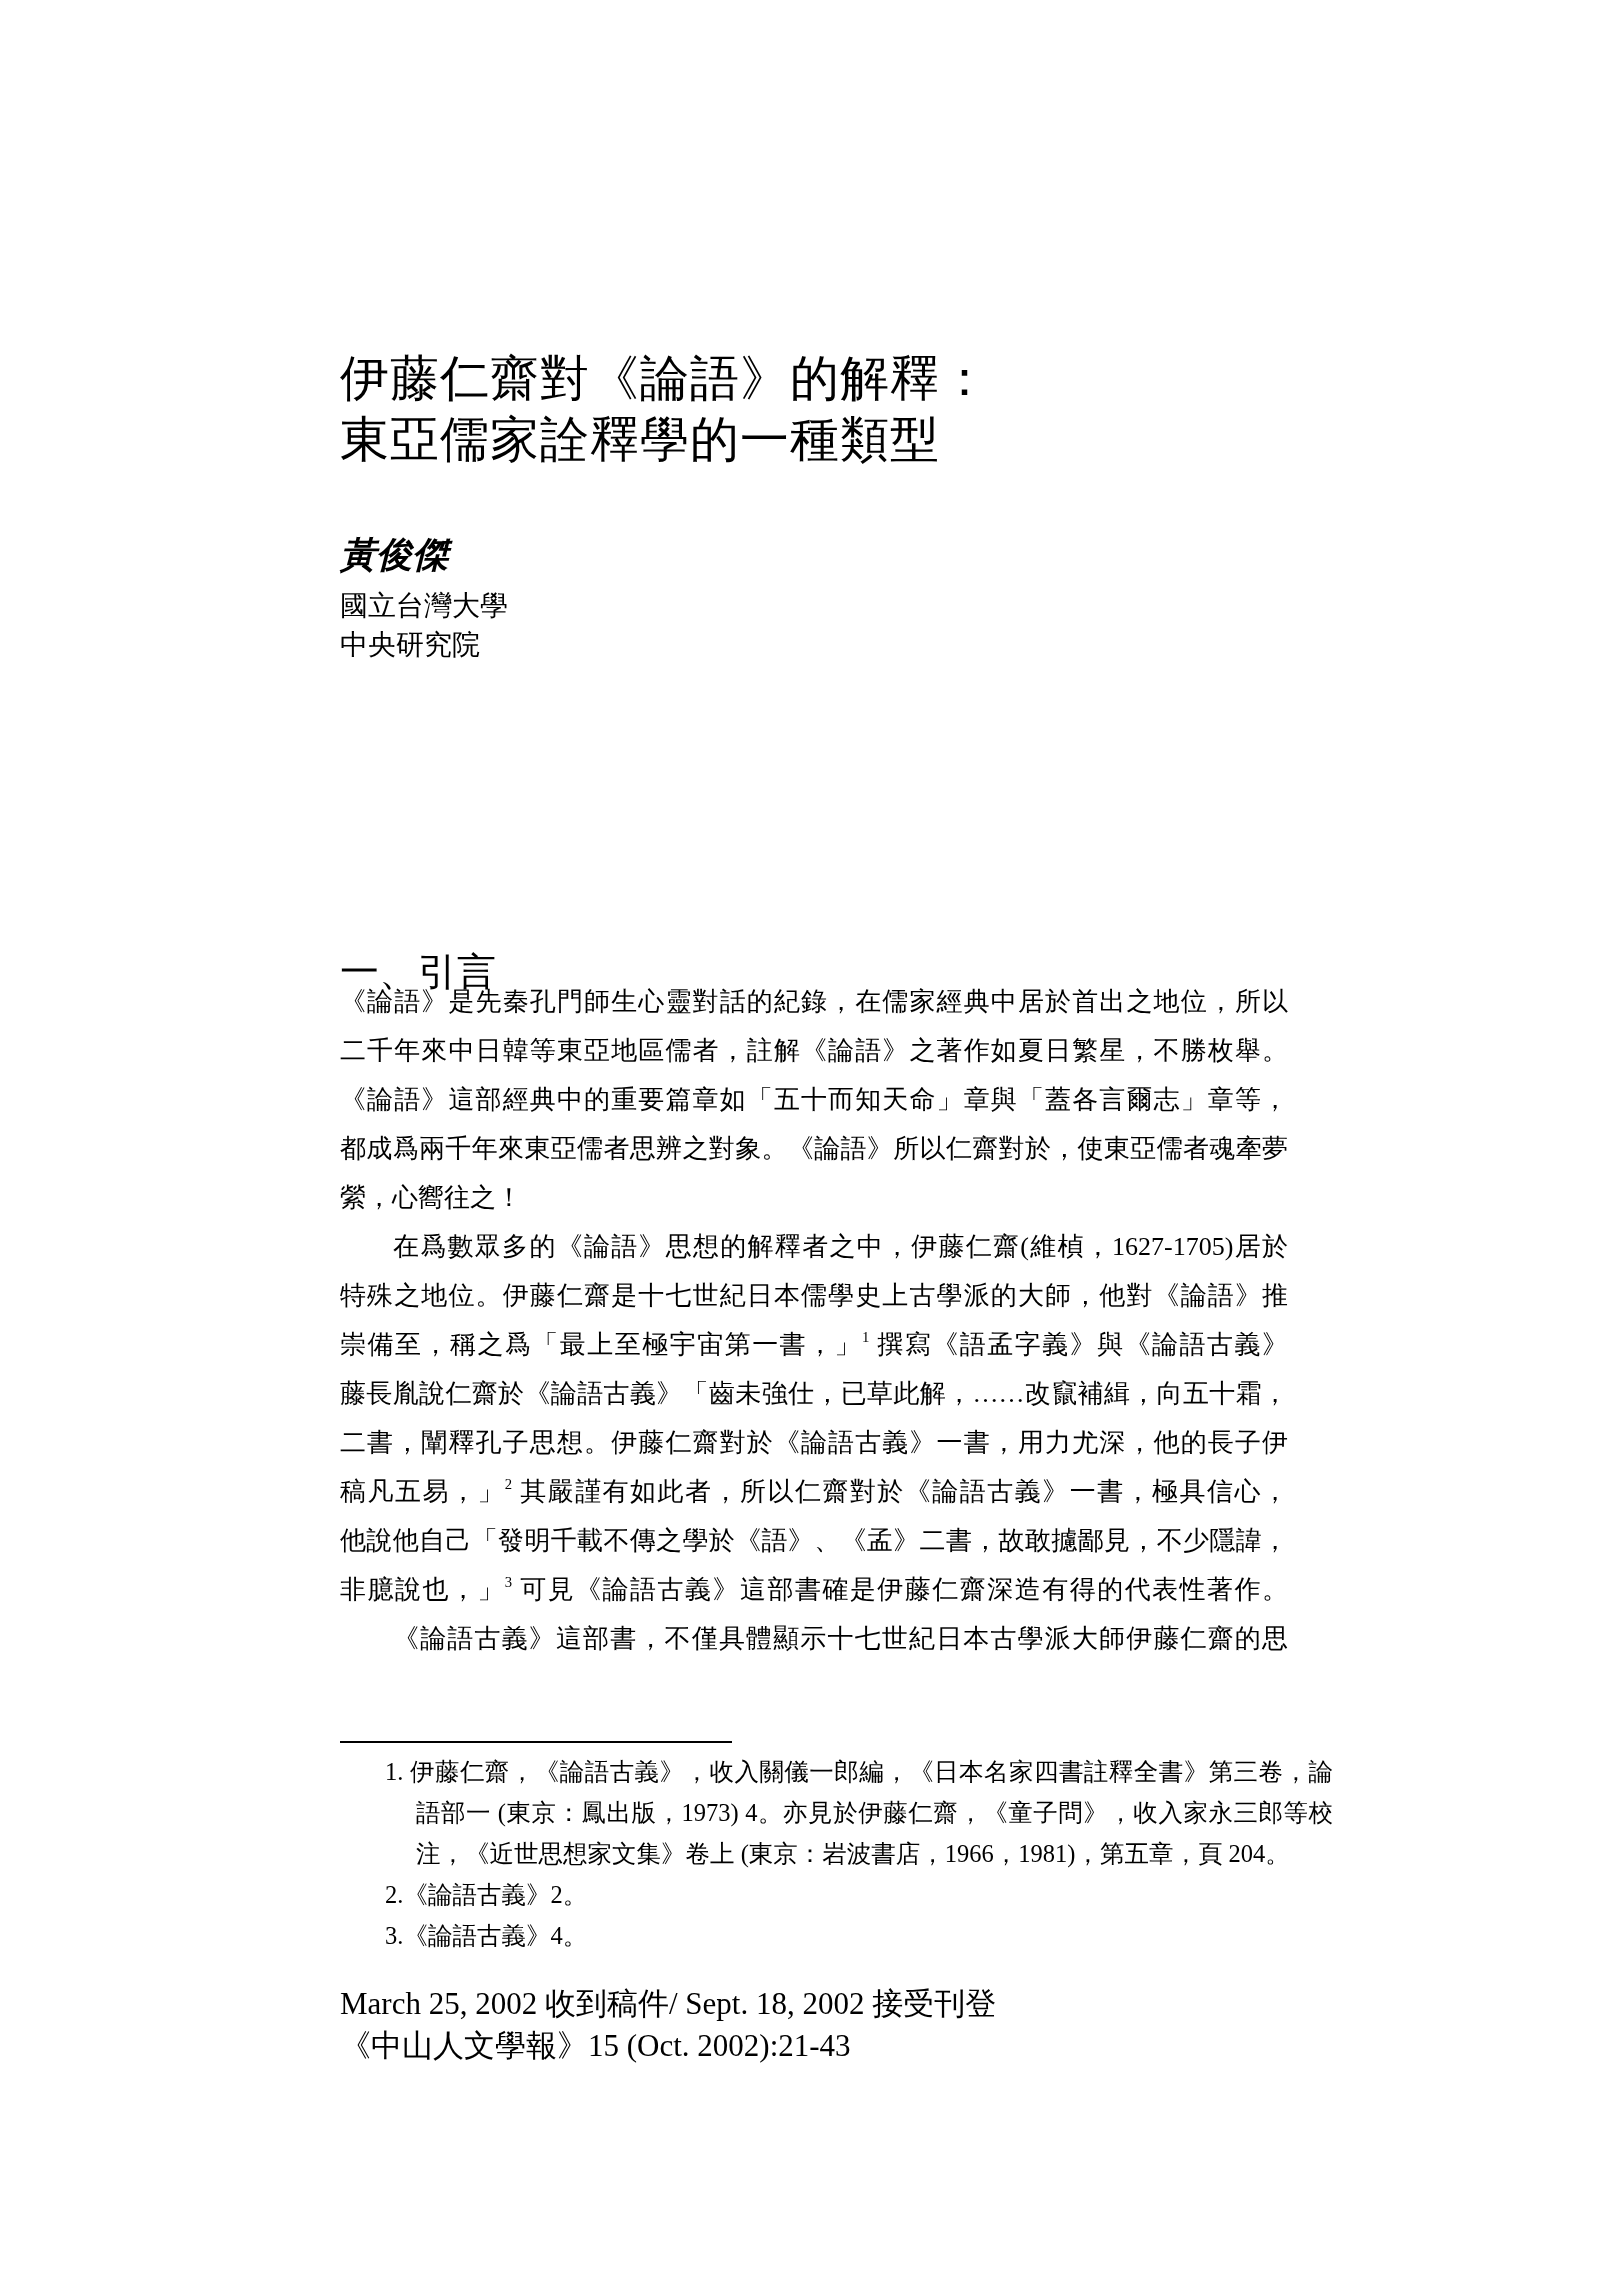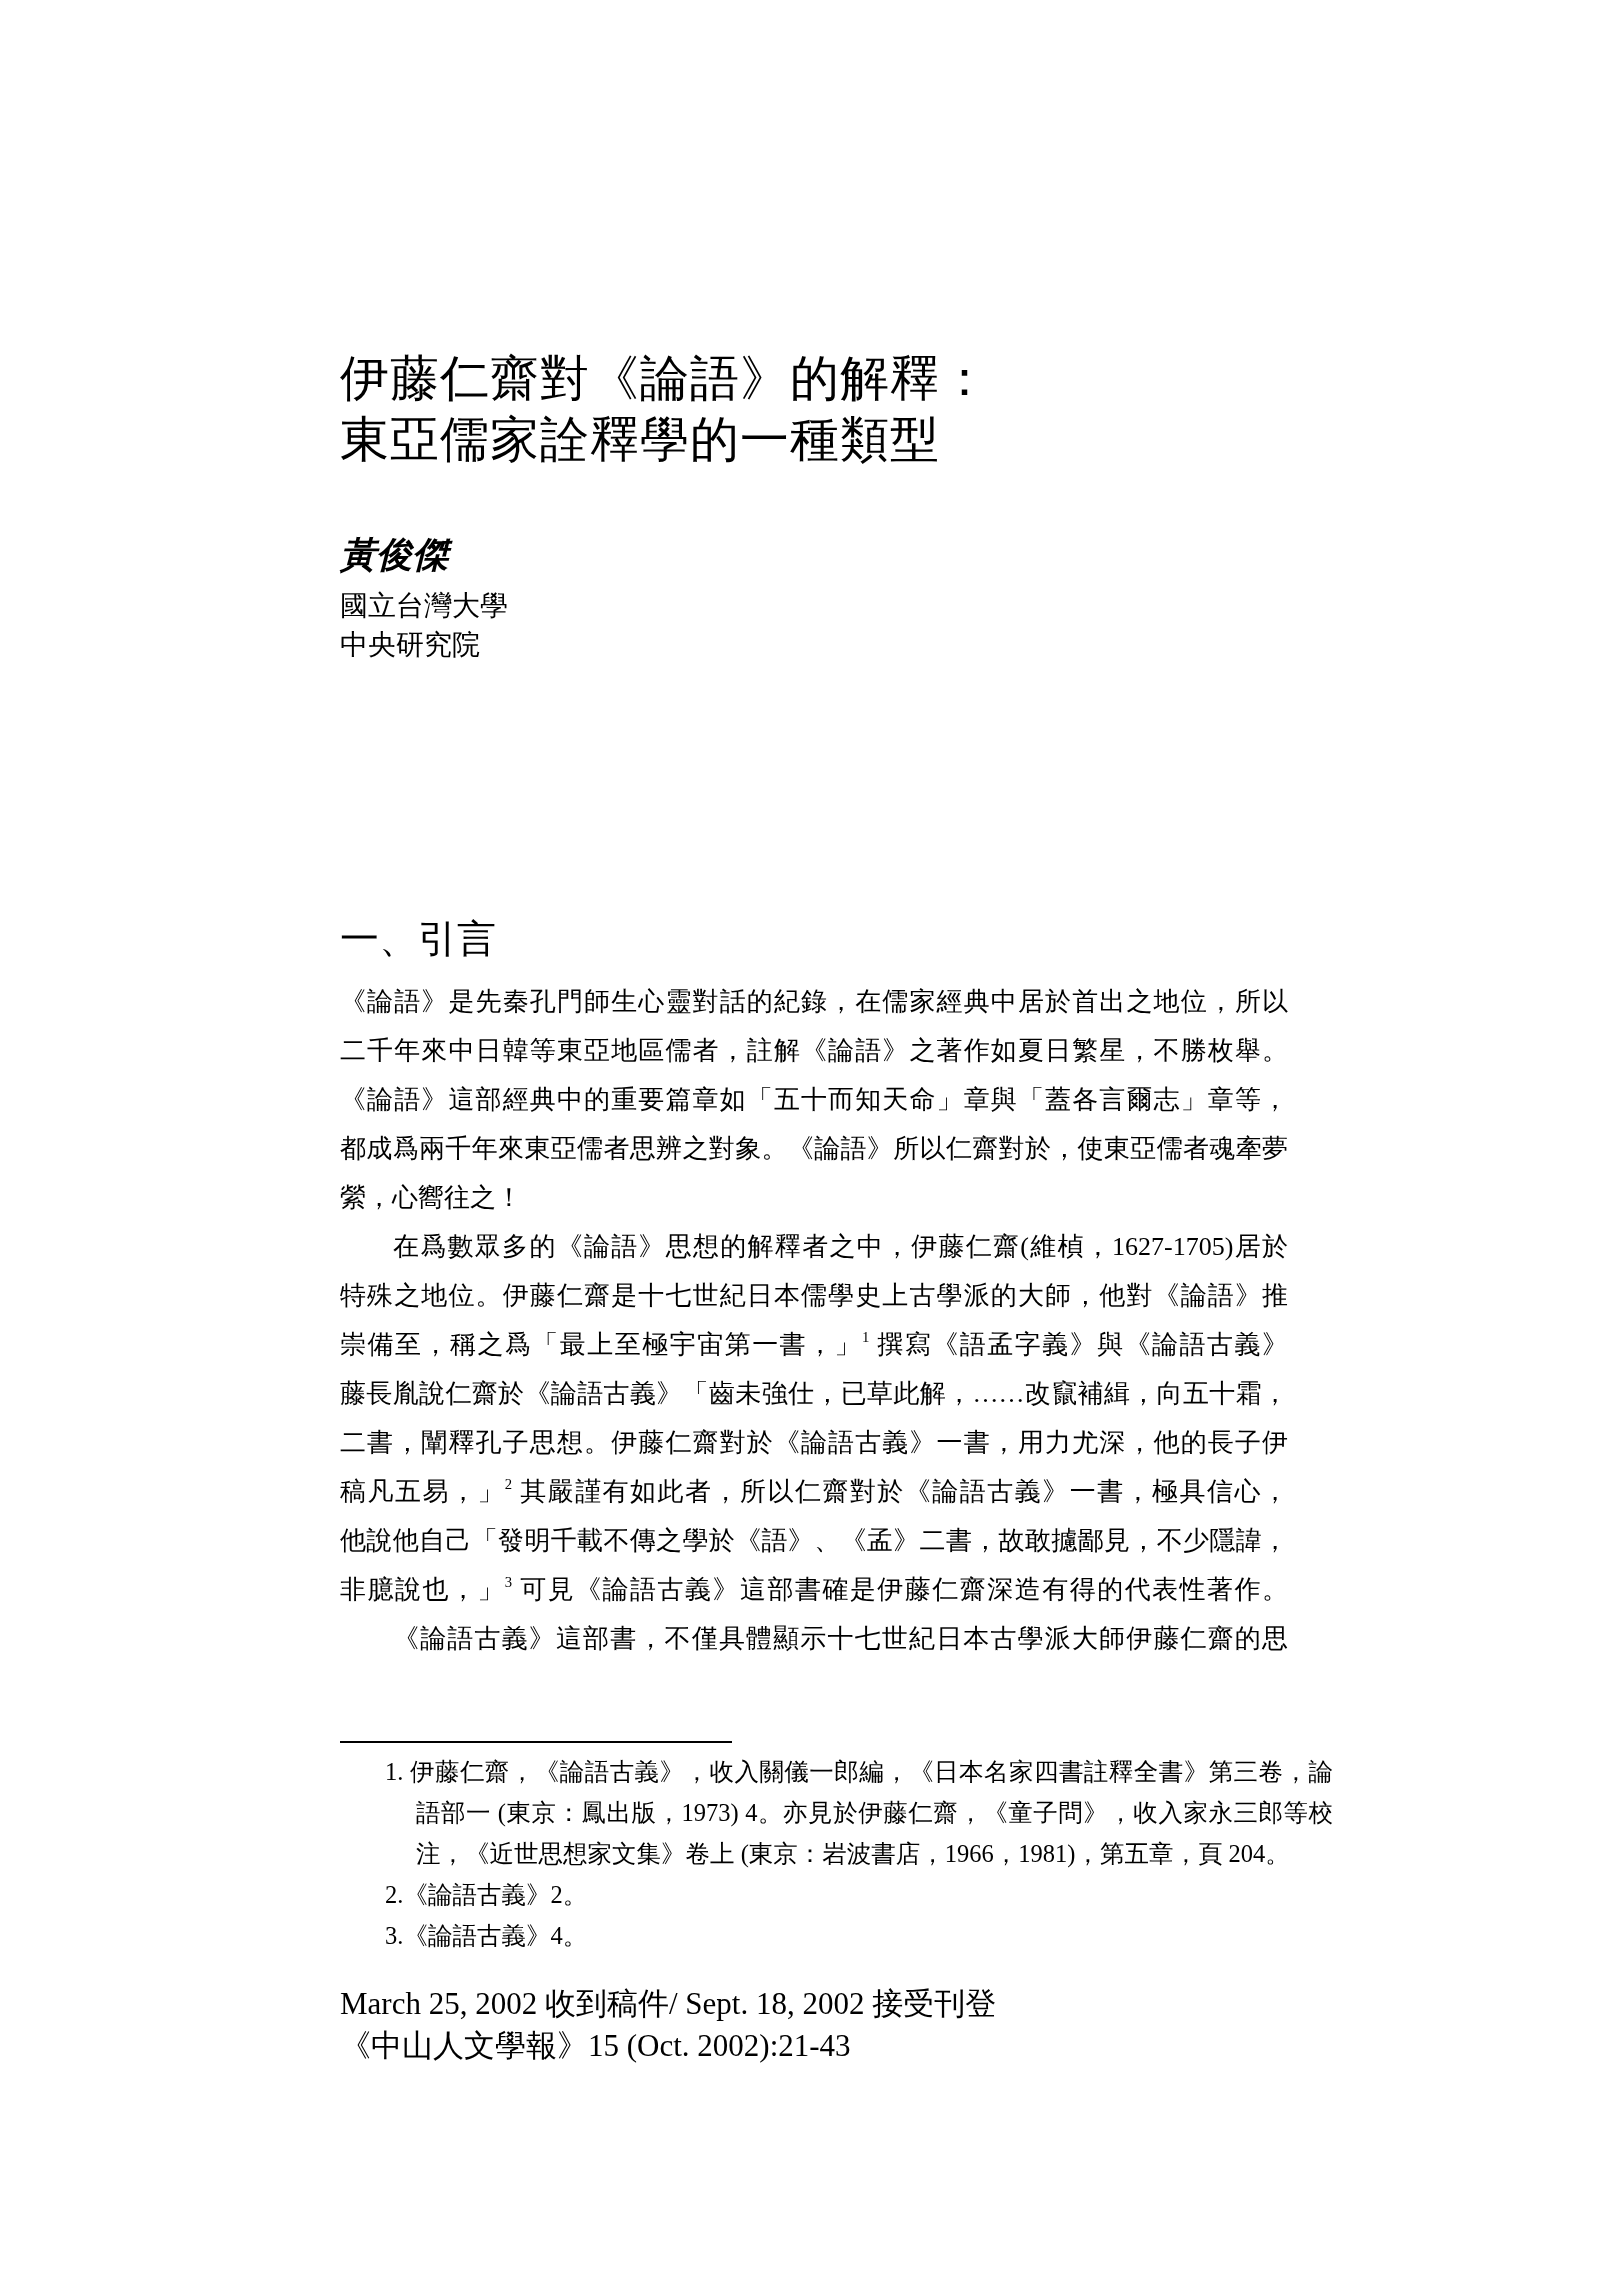--- a/index.html
+++ b/index.html
@@ -8,21 +8,21 @@
     background:#ffffff;color:#000000;
     font-family:"Liberation Serif", serif;
     position:relative;overflow:hidden;
   }
   .content{position:absolute;left:340px;top:0;width:948px;height:2012px;}
   .block{position:absolute;left:0;width:948px;}
 
   .title{top:348px;font-size:49px;line-height:61px;font-weight:normal;letter-spacing:1px;}
   .author{top:534px;font-size:36px;line-height:43px;font-weight:bold;font-style:italic;}
   .affil{top:586px;font-size:28px;line-height:39px;}
-  .heading{top:914px;font-size:39px;line-height:49px;font-weight:normal;}
+  .heading{top:947px;font-size:39px;line-height:49px;font-weight:normal;}
 
   .bodytext{top:977px;font-size:26px;}
   .bl{display:block;height:49px;line-height:49px;white-space:nowrap;}
   .j{text-align:justify;text-align-last:justify;text-justify:distribute;white-space:normal;}
   .ind{text-indent:53px;}
   .sup{font-size:14.7px;vertical-align:10.8px;line-height:0;}
 
   .fnrule{top:1741px;width:392px;border-top:2.9px solid #000;height:0;}
   .footnotes{top:1751px;font-size:24.5px;margin-left:45px;}
   .fl{display:block;height:41px;line-height:41px;white-space:nowrap;}

